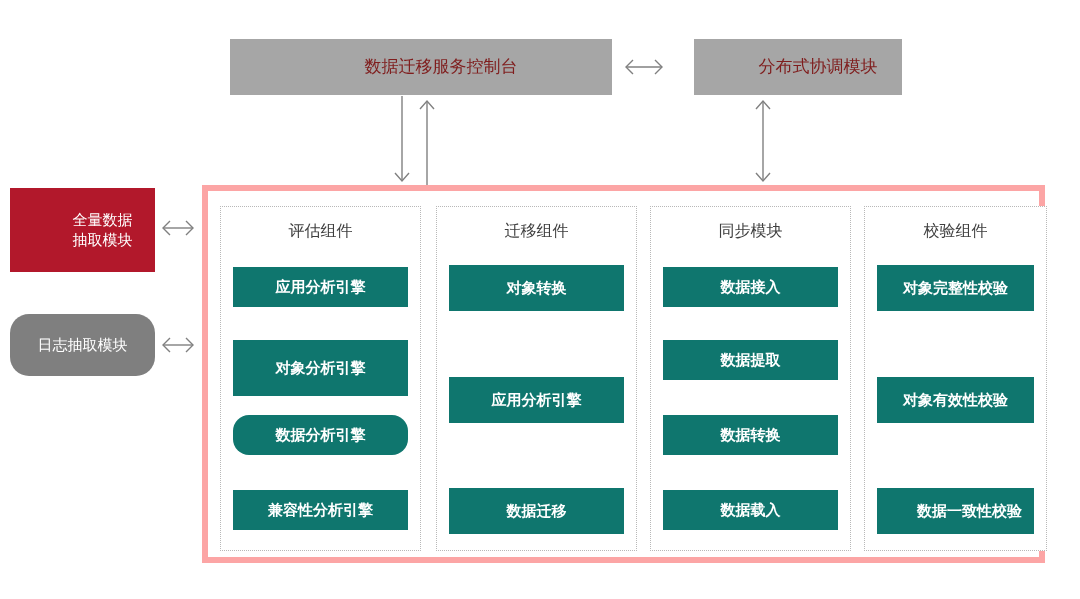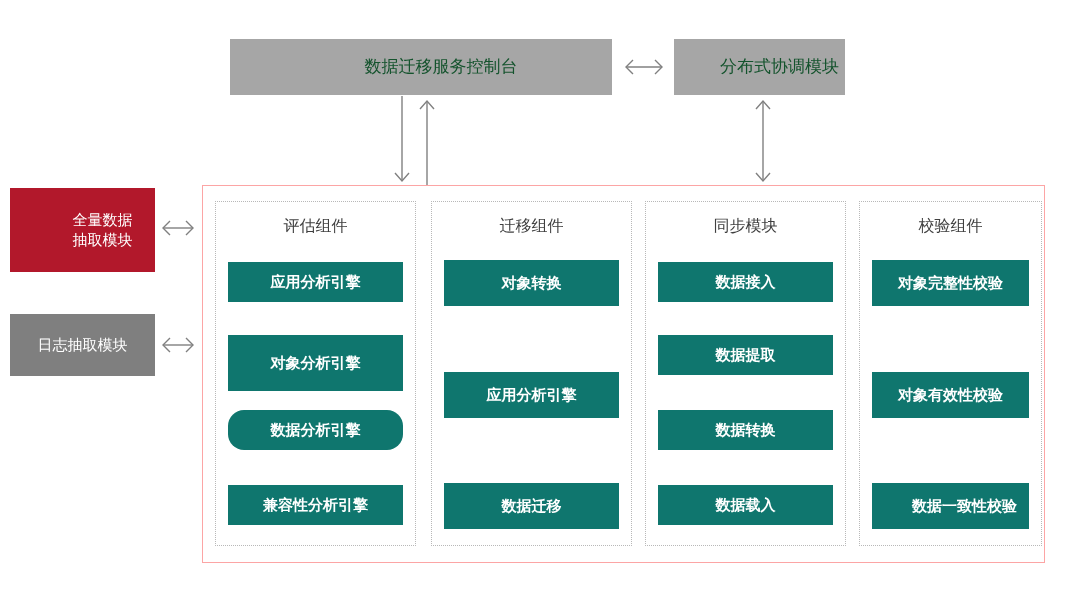--- a/index.html
+++ b/index.html
@@ -25,51 +25,52 @@
     position: absolute;
     display: flex;
     align-items: center;
     justify-content: center;
     text-align: center;
     box-sizing: border-box;
     line-height: 1.35;
   }
   .gray-box {
     background: #a6a6a6;
-    color: #14532d;
+    color: #7f1d1d;
     font-size: 17px;
     padding-left: 40px;
   }
   .gray-box-dark {
     background: #7f7f7f;
     color: #ffffff;
     font-size: 15px;
+    border-radius: 19px;
   }
   .red-module {
     background: #b2182b;
     color: #ffffff;
     font-size: 15px;
   }
 
   
   #console-box   { left: 230px; top: 39px;  width: 382px; height: 56px; }
-  #coord-box     { left: 674px; top: 39px;  width: 171px; height: 56px; }
+  #coord-box     { left: 694px; top: 39px;  width: 208px; height: 56px; }
 
   
   #full-extract  { left: 10px;  top: 188px; width: 145px; height: 84px; }
   #log-extract   { left: 10px;  top: 314px; width: 145px; height: 62px; }
 
   
   #main-panel {
     position: absolute;
     left: 202px;
     top: 185px;
     width: 843px;
     height: 378px;
-    border: 1px solid #fca5a5;
+    border: 6px solid #fca5a5;
     background: #ffffff;
     box-sizing: border-box;
   }
   .column {
     position: absolute;
     top: 15px;
     height: 345px;
     border: 1px dotted #b8b8b8;
     box-sizing: border-box;
     background: #ffffff;

